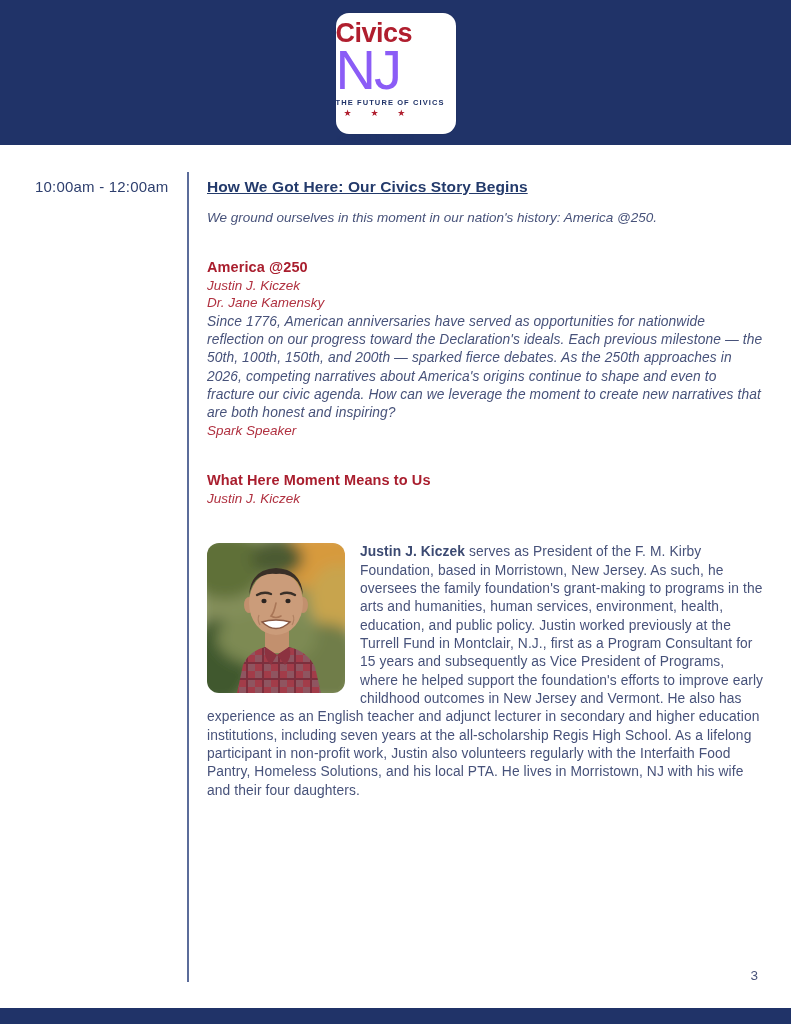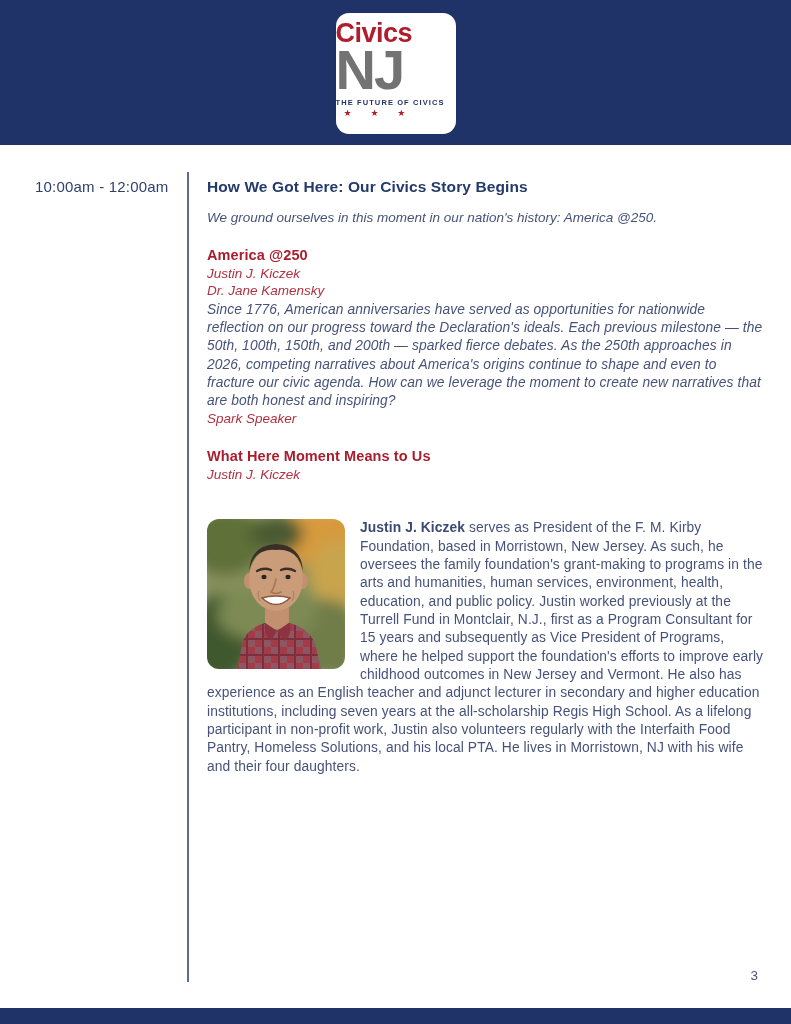--- a/index.html
+++ b/index.html
@@ -37,22 +37,22 @@
   }
   .logo-civics {
     font-size: 27px;
     font-weight: bold;
     color: #b01e2e;
     letter-spacing: -0.5px;
     line-height: 1;
   }
   .logo-nj {
     font-size: 56px;
-    font-weight: bold;
-    color: #737373;
+    font-weight: normal;
+    color: #8b5cf6;
     letter-spacing: -2px;
     line-height: 0.82;
   }
   .logo-tagline {
     margin-top: 5px;
     font-size: 7.5px;
     font-weight: bold;
     color: #203368;
     letter-spacing: 1.1px;
   }
@@ -97,30 +97,31 @@
     width: 559px;
     color: #47527a;
   }
 
   .session-title {
     font-size: 15.5px;
     font-weight: bold;
     color: #233a6b;
     letter-spacing: 0.1px;
     line-height: 1.25;
+    text-decoration: underline;
   }
   .session-subtitle {
     margin-top: 13px;
     font-size: 13.5px;
     font-style: italic;
     color: #47527a;
     line-height: 1.3;
   }
   .item-title {
-    margin: 20px 0 2px 0;
+    margin: 32px 0 2px 0;
     font-size: 14.5px;
     font-weight: bold;
     color: #a91e2e;
     letter-spacing: 0.1px;
   }
   .item-speaker {
     font-size: 13.5px;
     font-style: italic;
     color: #b03140;
     line-height: 1.3;

